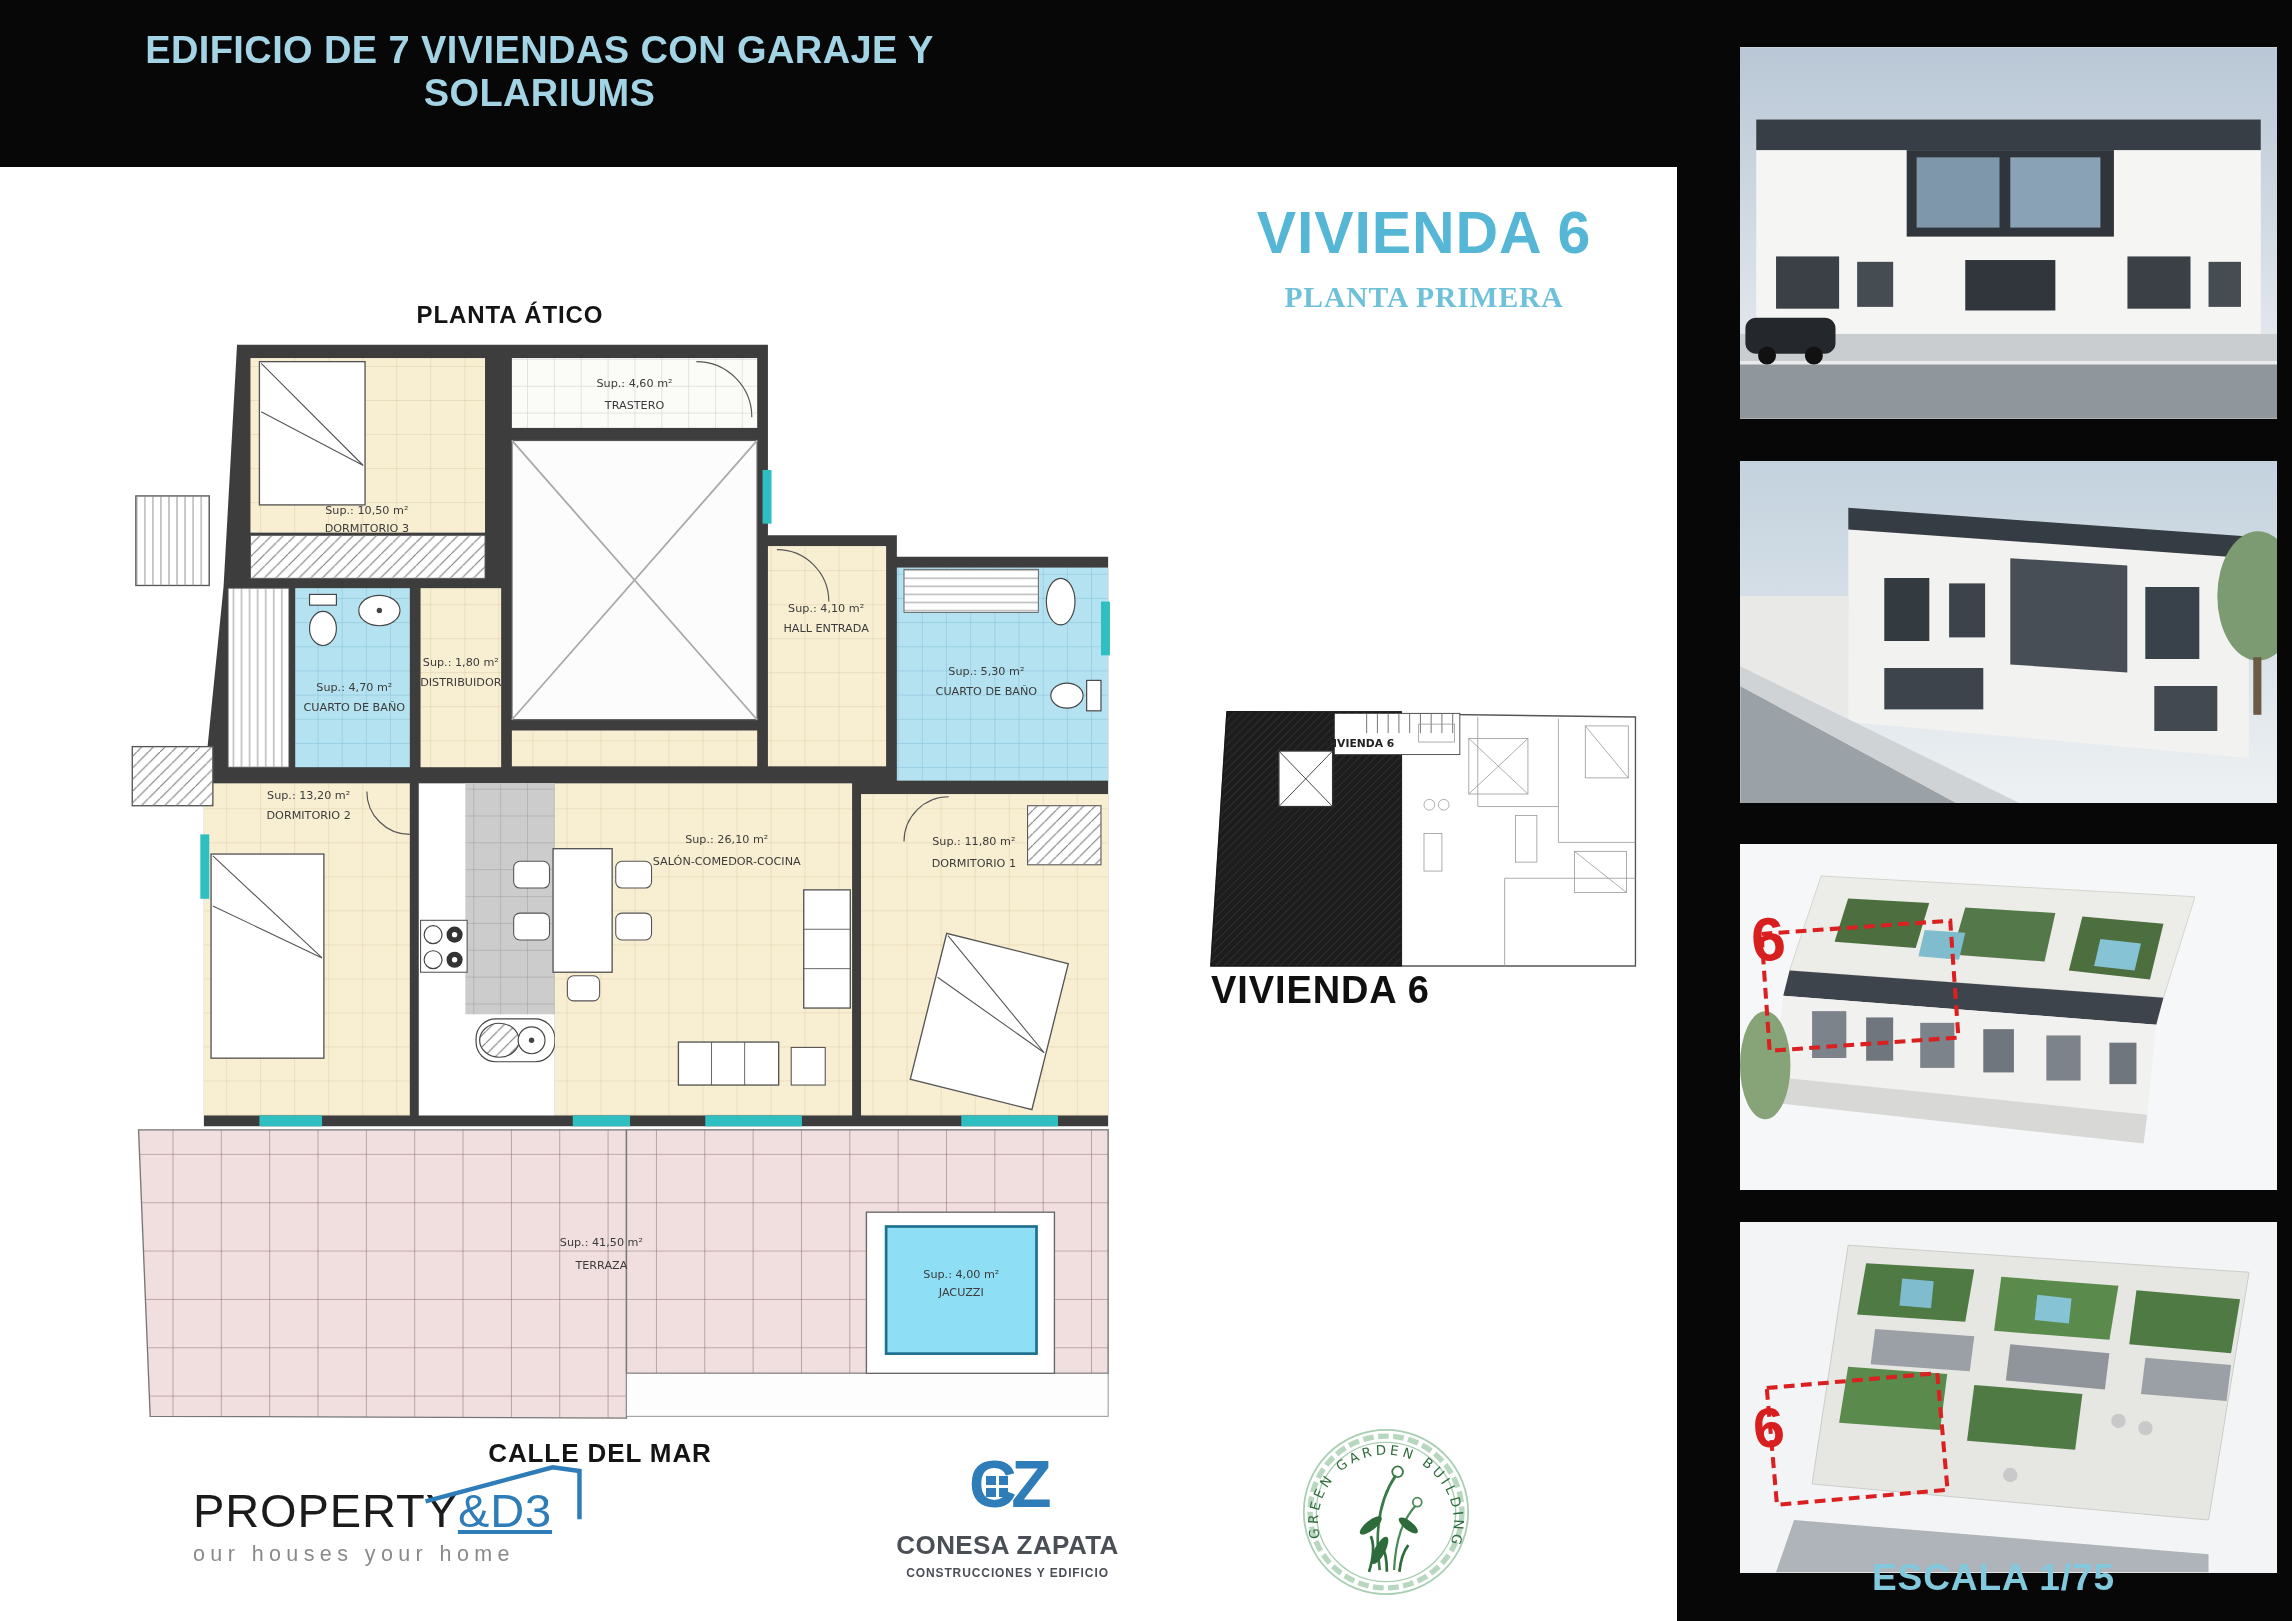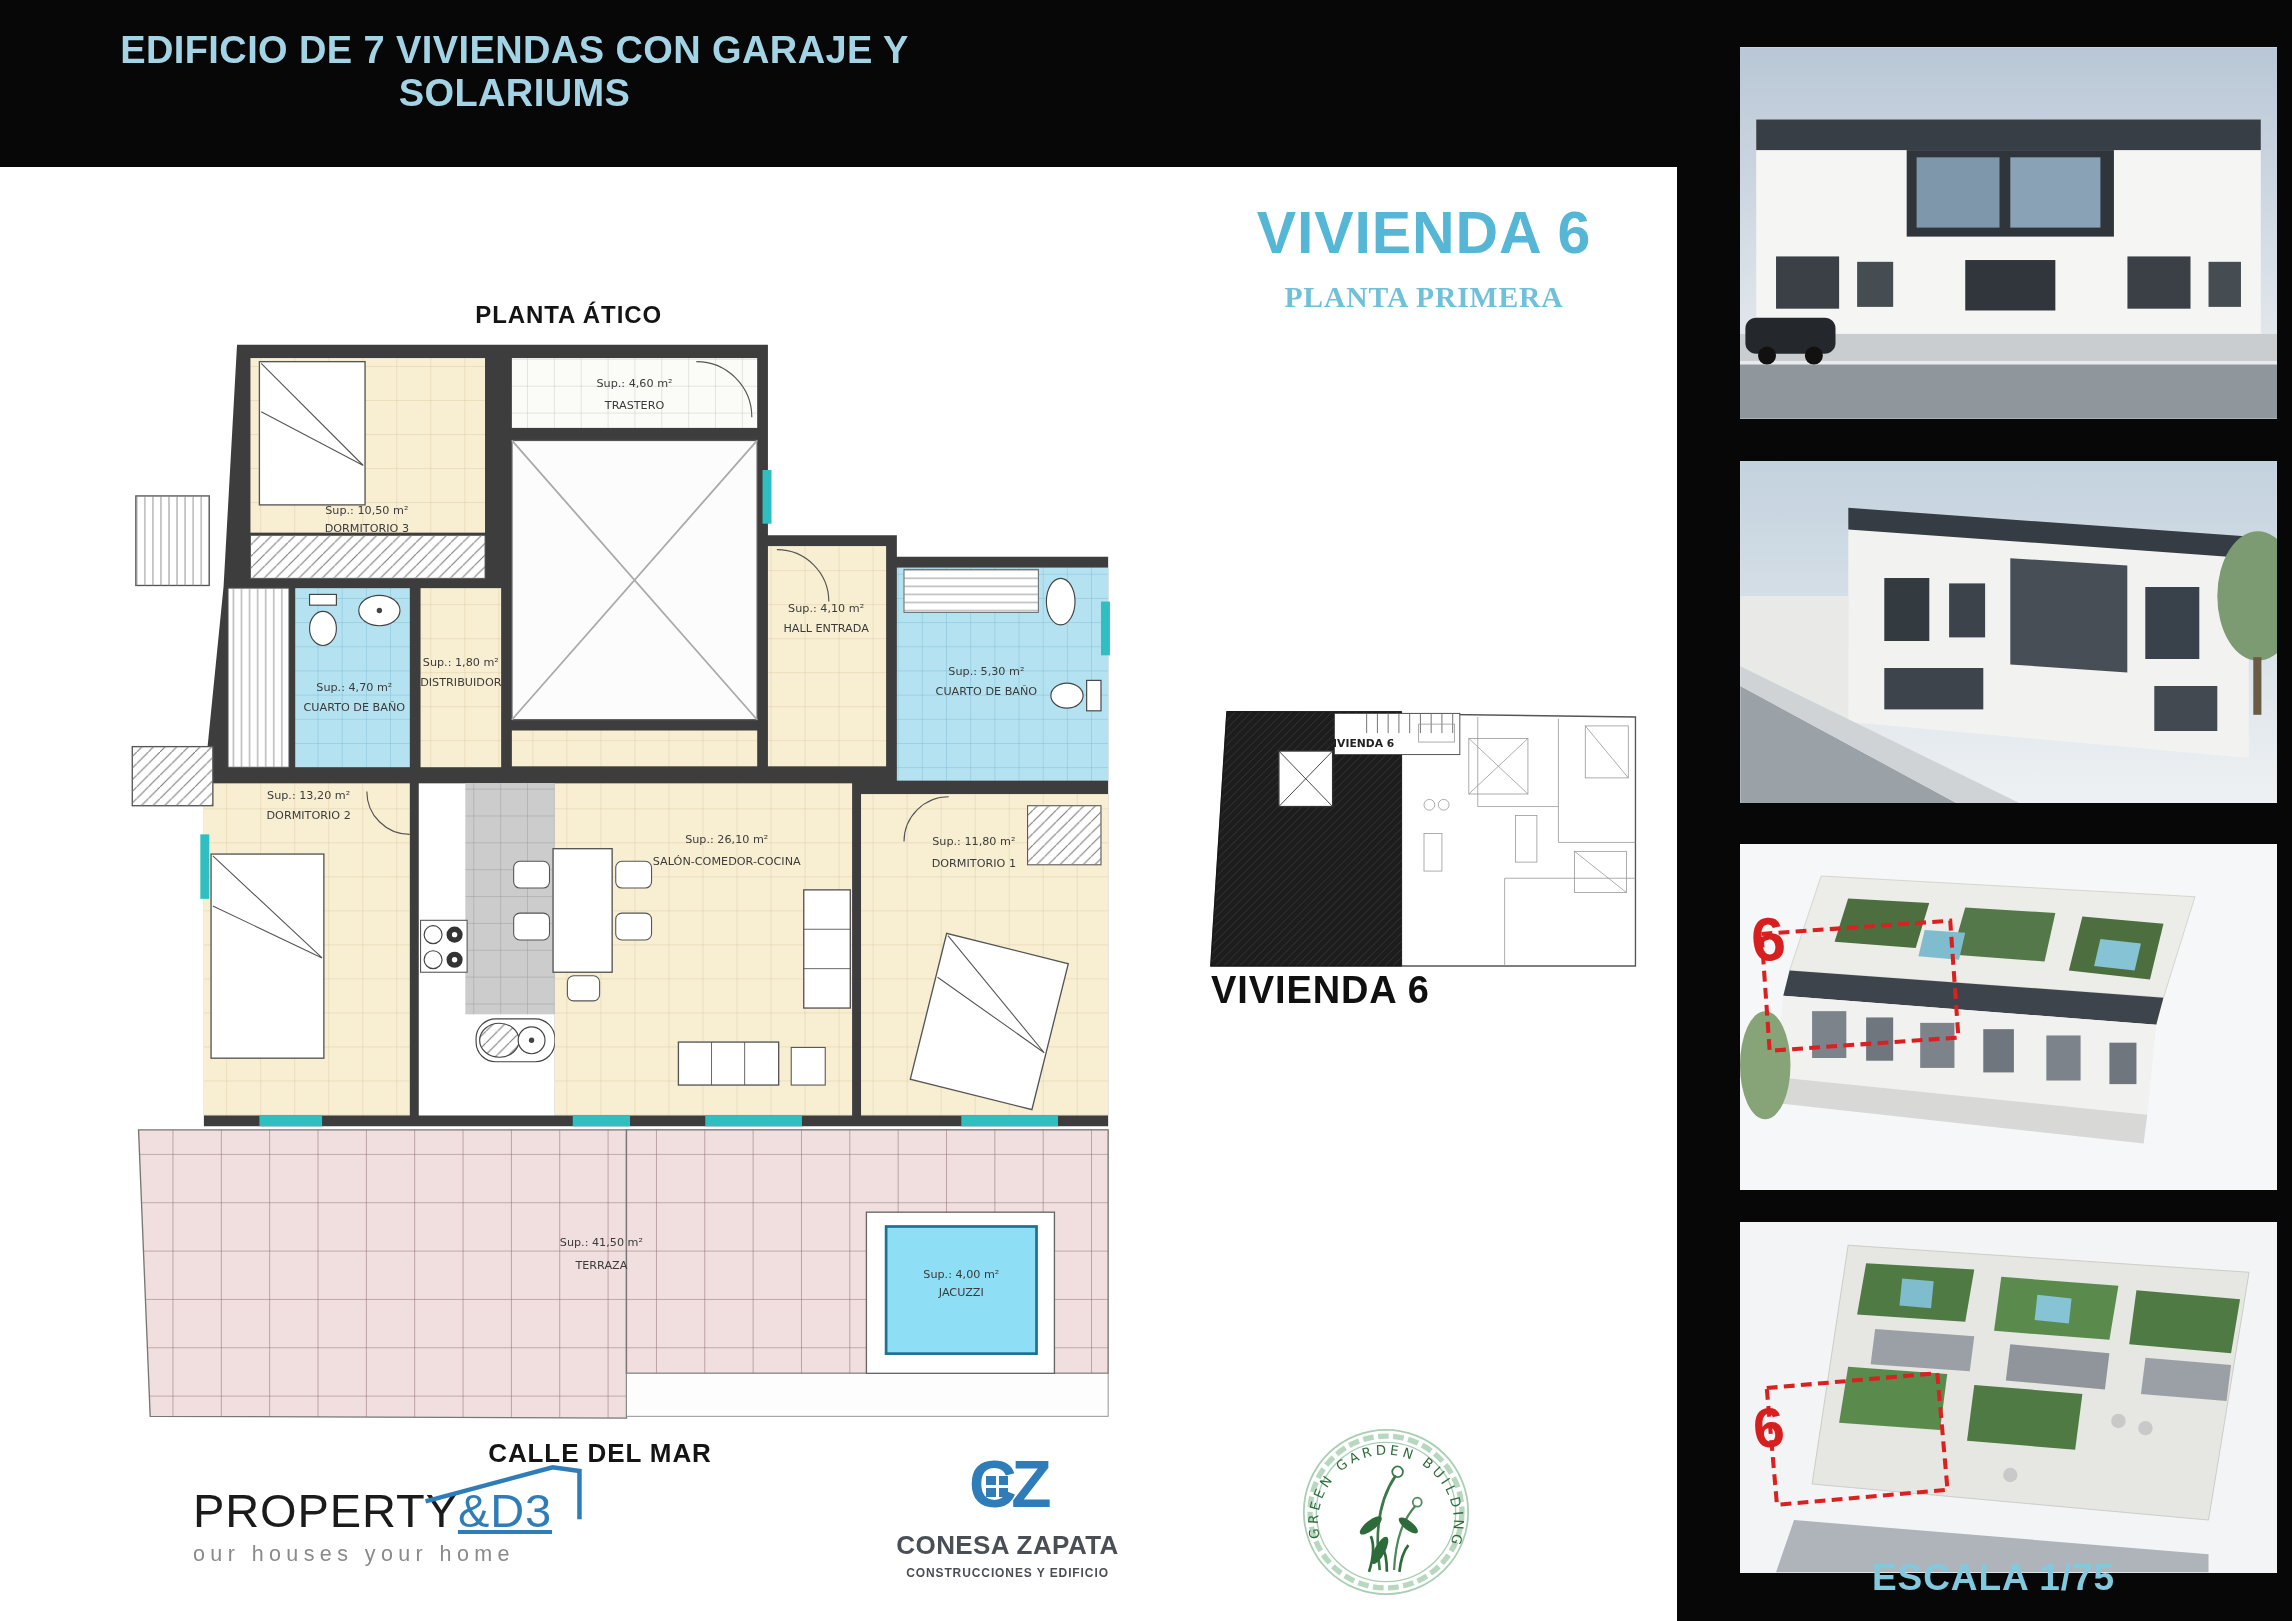--- a/index.html
+++ b/index.html
@@ -1,28 +1,28 @@
 <!DOCTYPE html>
 <html style="font-size:14.3px"><head>
 <meta charset="utf-8">
 <style>
   html,body{margin:0;padding:0;background:#ffffff;}
   .page{position:relative;width:2293px;height:1621px;background:#ffffff;overflow:hidden;
         font-family:"Liberation Sans", sans-serif;}
   
   .header-bar{position:absolute;left:0;top:0;width:1677px;height:167px;background:#070707;}
-  .header-text{position:absolute;left:49px;top:29px;width:931px;text-align:center;}
+  .header-text{position:absolute;left:74px;top:29px;width:931px;text-align:center;}
   .header-title{font-size:38px;font-weight:bold;color:#a3d4e6;letter-spacing:0.4px;}
   .header-sub{font-size:26px;font-weight:bold;color:#a3d4e6;margin-top:9px;letter-spacing:0.4px;}
   
   .unit-block{position:absolute;left:1191px;top:199px;width:466px;text-align:center;}
   .unit-title{font-size:59px;font-weight:bold;color:#56b6d6;letter-spacing:0.9px;}
   .unit-sub{font-size:29.6px;font-weight:bold;color:#6fc0d9;margin-top:14.3px;letter-spacing:0.9px;font-family:Liberation Serif, serif;}
   
-  .plan-floor-label{position:absolute;left:358px;top:301px;width:304px;text-align:right;
+  .plan-floor-label{position:absolute;left:358px;top:301px;width:304px;text-align:center;
       font-size:24px;font-weight:bold;color:#141414;letter-spacing:0.9px;}
   .street-label{position:absolute;left:448px;top:1438px;width:304px;text-align:center;
       font-size:26px;font-weight:bold;color:#141414;letter-spacing:0.9px;}
   .plan-wrap{position:absolute;left:125px;top:333px;width:994px;height:1103px;}
   .plan-wrap svg{display:block;width:100%;height:100%;}
   .plb{font:500 12.5px "DejaVu Sans", sans-serif;fill:#3b3b3b;}
   .key-wrap{position:absolute;left:1200px;top:699px;width:448px;height:285px;}
   .key-wrap svg{display:block;width:100%;height:100%;}
   .key-label{position:absolute;left:1211px;top:969px;width:376px;
       font-size:38px;font-weight:bold;color:#101010;letter-spacing:0.9px;}

